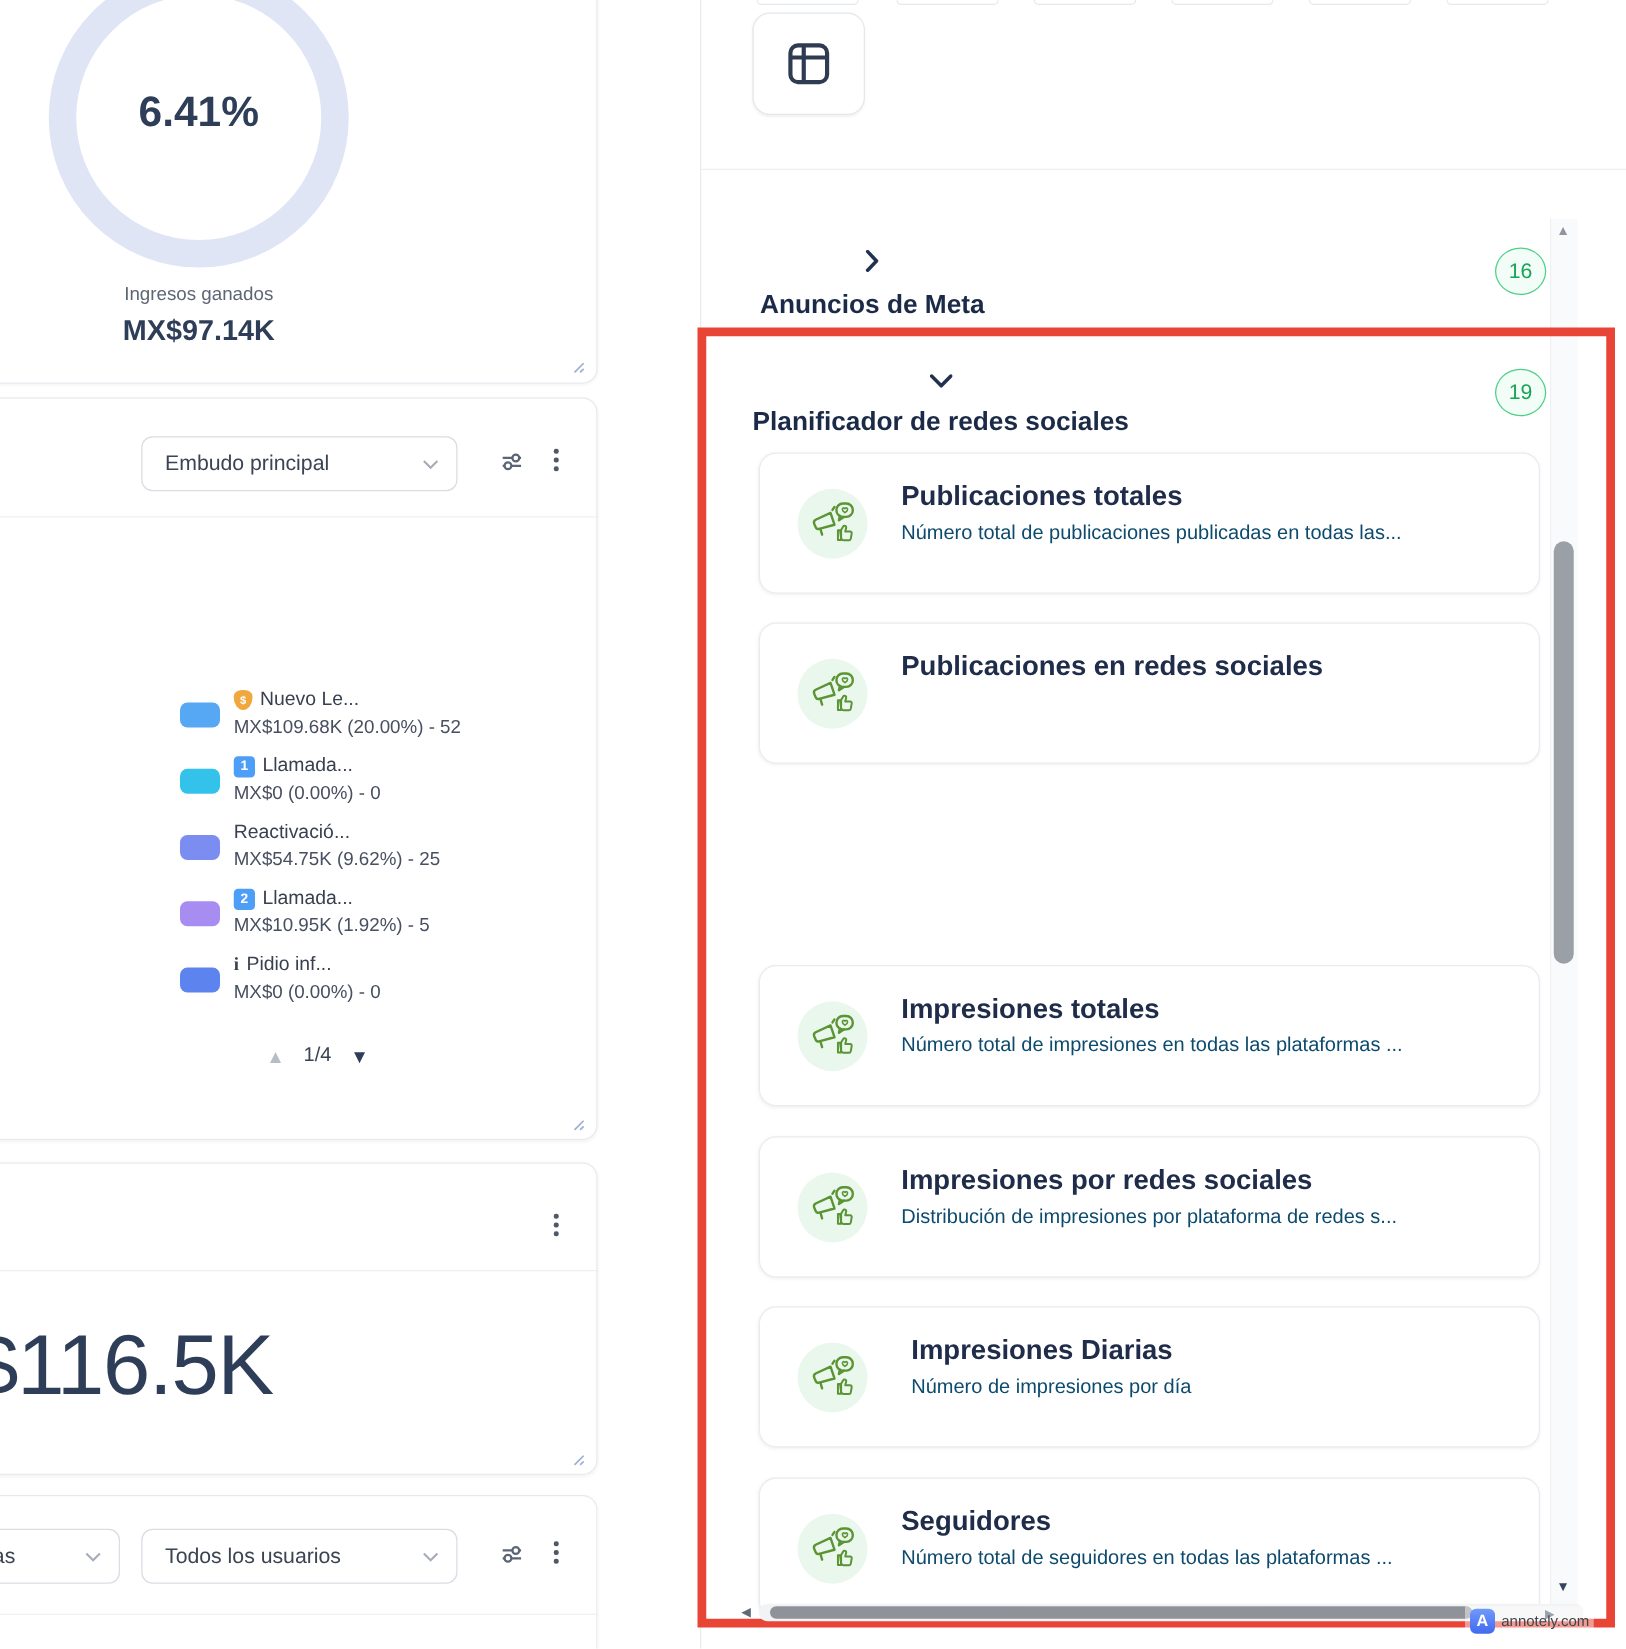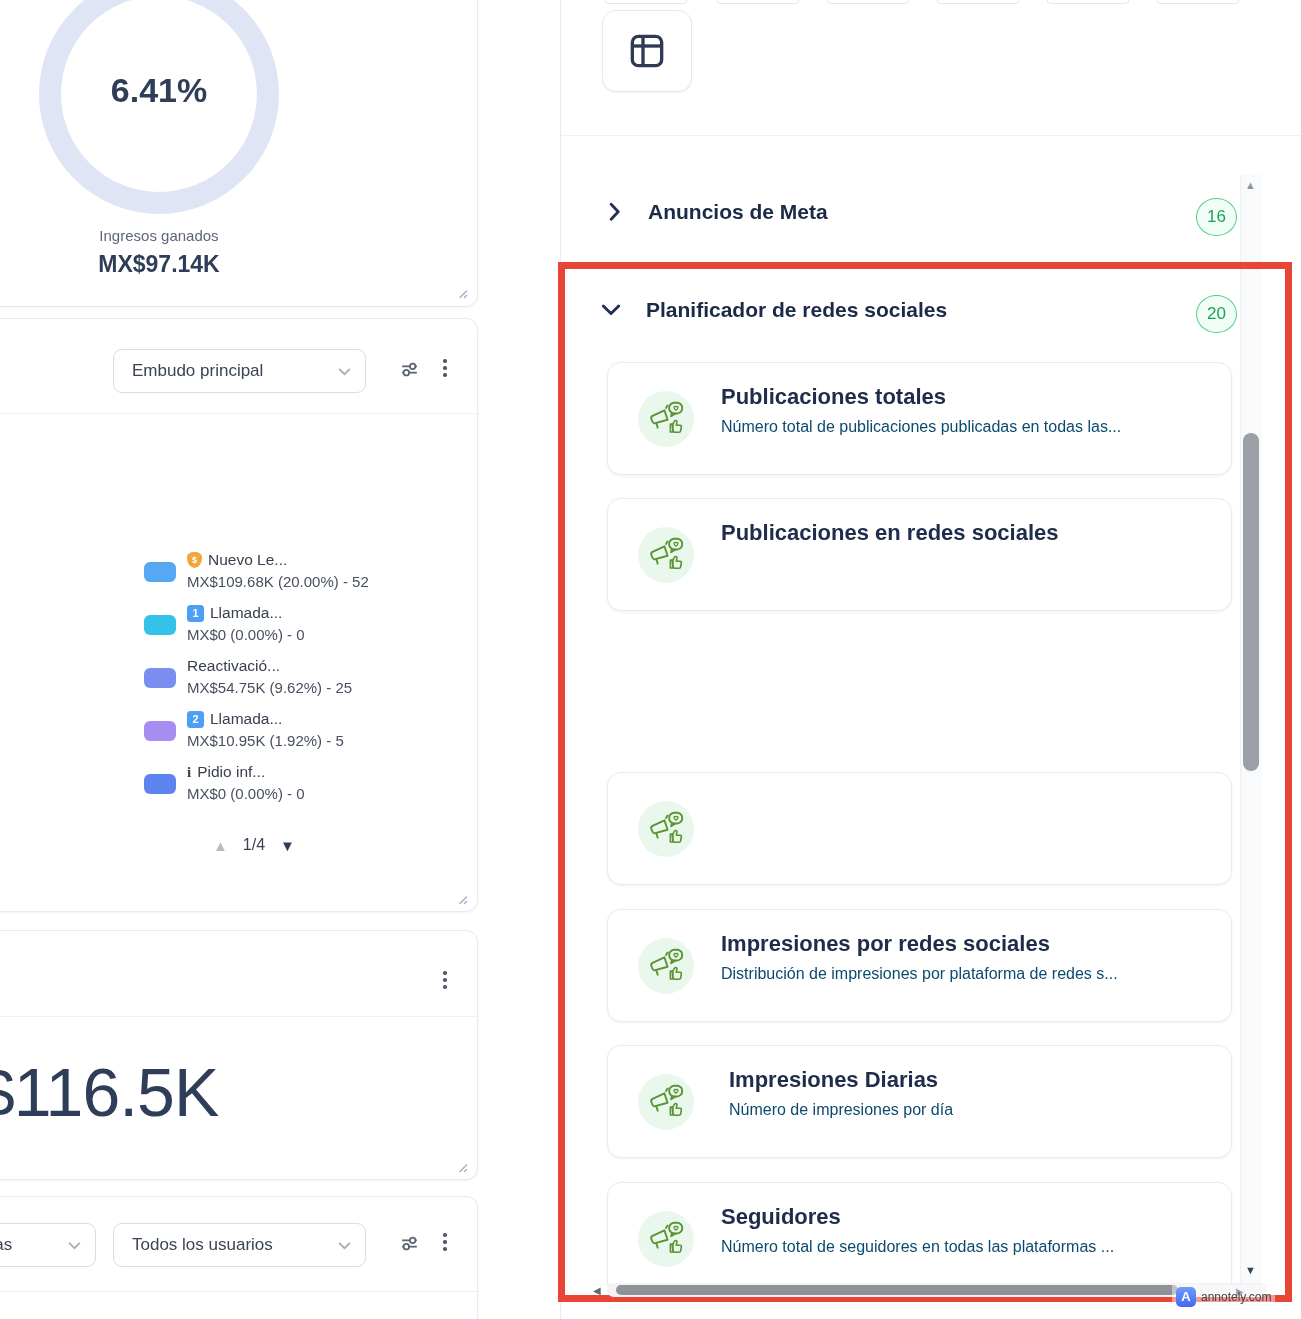--- a/index.html
+++ b/index.html
@@ -46,21 +46,21 @@
   .resize-handle{position:absolute;width:15px;height:15px;cursor:nwse-resize;}
 
   
   .vdivider{position:absolute;left:560px;top:0;width:1px;height:1319px;background:#e9ecef;}
   .stub{position:absolute;top:0;height:3px;border:1px solid #e4e8ec;border-top:none;
         border-radius:0 0 5px 5px;background:#fff;}
   .layout-btn{position:absolute;left:602px;top:10px;width:90px;height:82px;background:#fff;
               border:1px solid #e4e7ec;border-radius:14px;box-shadow:0 1px 2px rgba(16,24,40,.06);
               display:flex;align-items:center;justify-content:center;cursor:pointer;box-sizing:border-box;}
 
-  .section-row{position:absolute;display:flex;align-items:center;gap:26px;cursor:pointer;}
+  .section-row{position:absolute;display:flex;align-items:center;gap:14px;cursor:pointer;flex-direction:column;}
   .section-title{font-size:21px;font-weight:700;color:#1b2a47;}
   .badge{position:absolute;width:41px;height:38px;border-radius:50%;border:1.5px solid #4bd087;
          background:#f3fdf7;color:#18a455;font-size:17px;display:flex;align-items:center;
          justify-content:center;box-sizing:border-box;}
 
   .widget{position:absolute;left:607px;width:625px;height:113px;background:#fff;
           border:1px solid #e9ebef;border-radius:14px;box-shadow:0 1px 3px rgba(16,24,40,.06);
           box-sizing:border-box;cursor:pointer;z-index:1;}
   .wicon{position:absolute;left:30px;top:28px;width:56px;height:56px;border-radius:50%;
          background:#e9f7ec;display:flex;align-items:center;justify-content:center;}
@@ -275,21 +275,21 @@
     <span class="section-title">Anuncios de Meta</span>
   </div>
   <div class="badge" style="left:1196px;top:198px;">16</div>
 
   <div class="section-row" style="left:602px;top:298px;">
     <svg width="18" height="14" viewBox="0 0 14 9">
       <path d="M1 1.3 L7 7.3 L13 1.3" stroke="#223052" stroke-width="2.2" fill="none" stroke-linecap="round" stroke-linejoin="round"></path>
       </svg>
     <span class="section-title">Planificador de redes sociales</span>
   </div>
-  <div class="badge" style="left:1196px;top:295px;">20</div>
+  <div class="badge" style="left:1196px;top:295px;">19</div>
 
   <div class="widget" style="top:362px;">
     <span class="wicon">
       <svg width="38" height="38" viewBox="0 0 48 48">
           <use href="#promo"></use>
         </svg>
       </span>
     <div class="wtext">
       <div class="wtitle">Publicaciones totales</div>
       <div class="wdesc">Número total de publicaciones publicadas en todas las...</div>
@@ -304,20 +304,24 @@
     <div class="wtext">
       <div class="wtitle">Publicaciones en redes sociales</div>
     </div>
   </div>
   <div class="widget" style="top:772px;">
     <span class="wicon">
       <svg width="38" height="38" viewBox="0 0 48 48">
           <use href="#promo"></use>
         </svg>
       </span>
+    <div class="wtext">
+      <div class="wtitle">Impresiones totales</div>
+      <div class="wdesc">Número total de impresiones en todas las plataformas ...</div>
+    </div>
   </div>
   <div class="widget" style="top:909px;">
     <span class="wicon">
       <svg width="38" height="38" viewBox="0 0 48 48">
           <use href="#promo"></use>
         </svg>
       </span>
     <div class="wtext">
       <div class="wtitle">Impresiones por redes sociales</div>
       <div class="wdesc">Distribución de impresiones por plataforma de redes s...</div>

